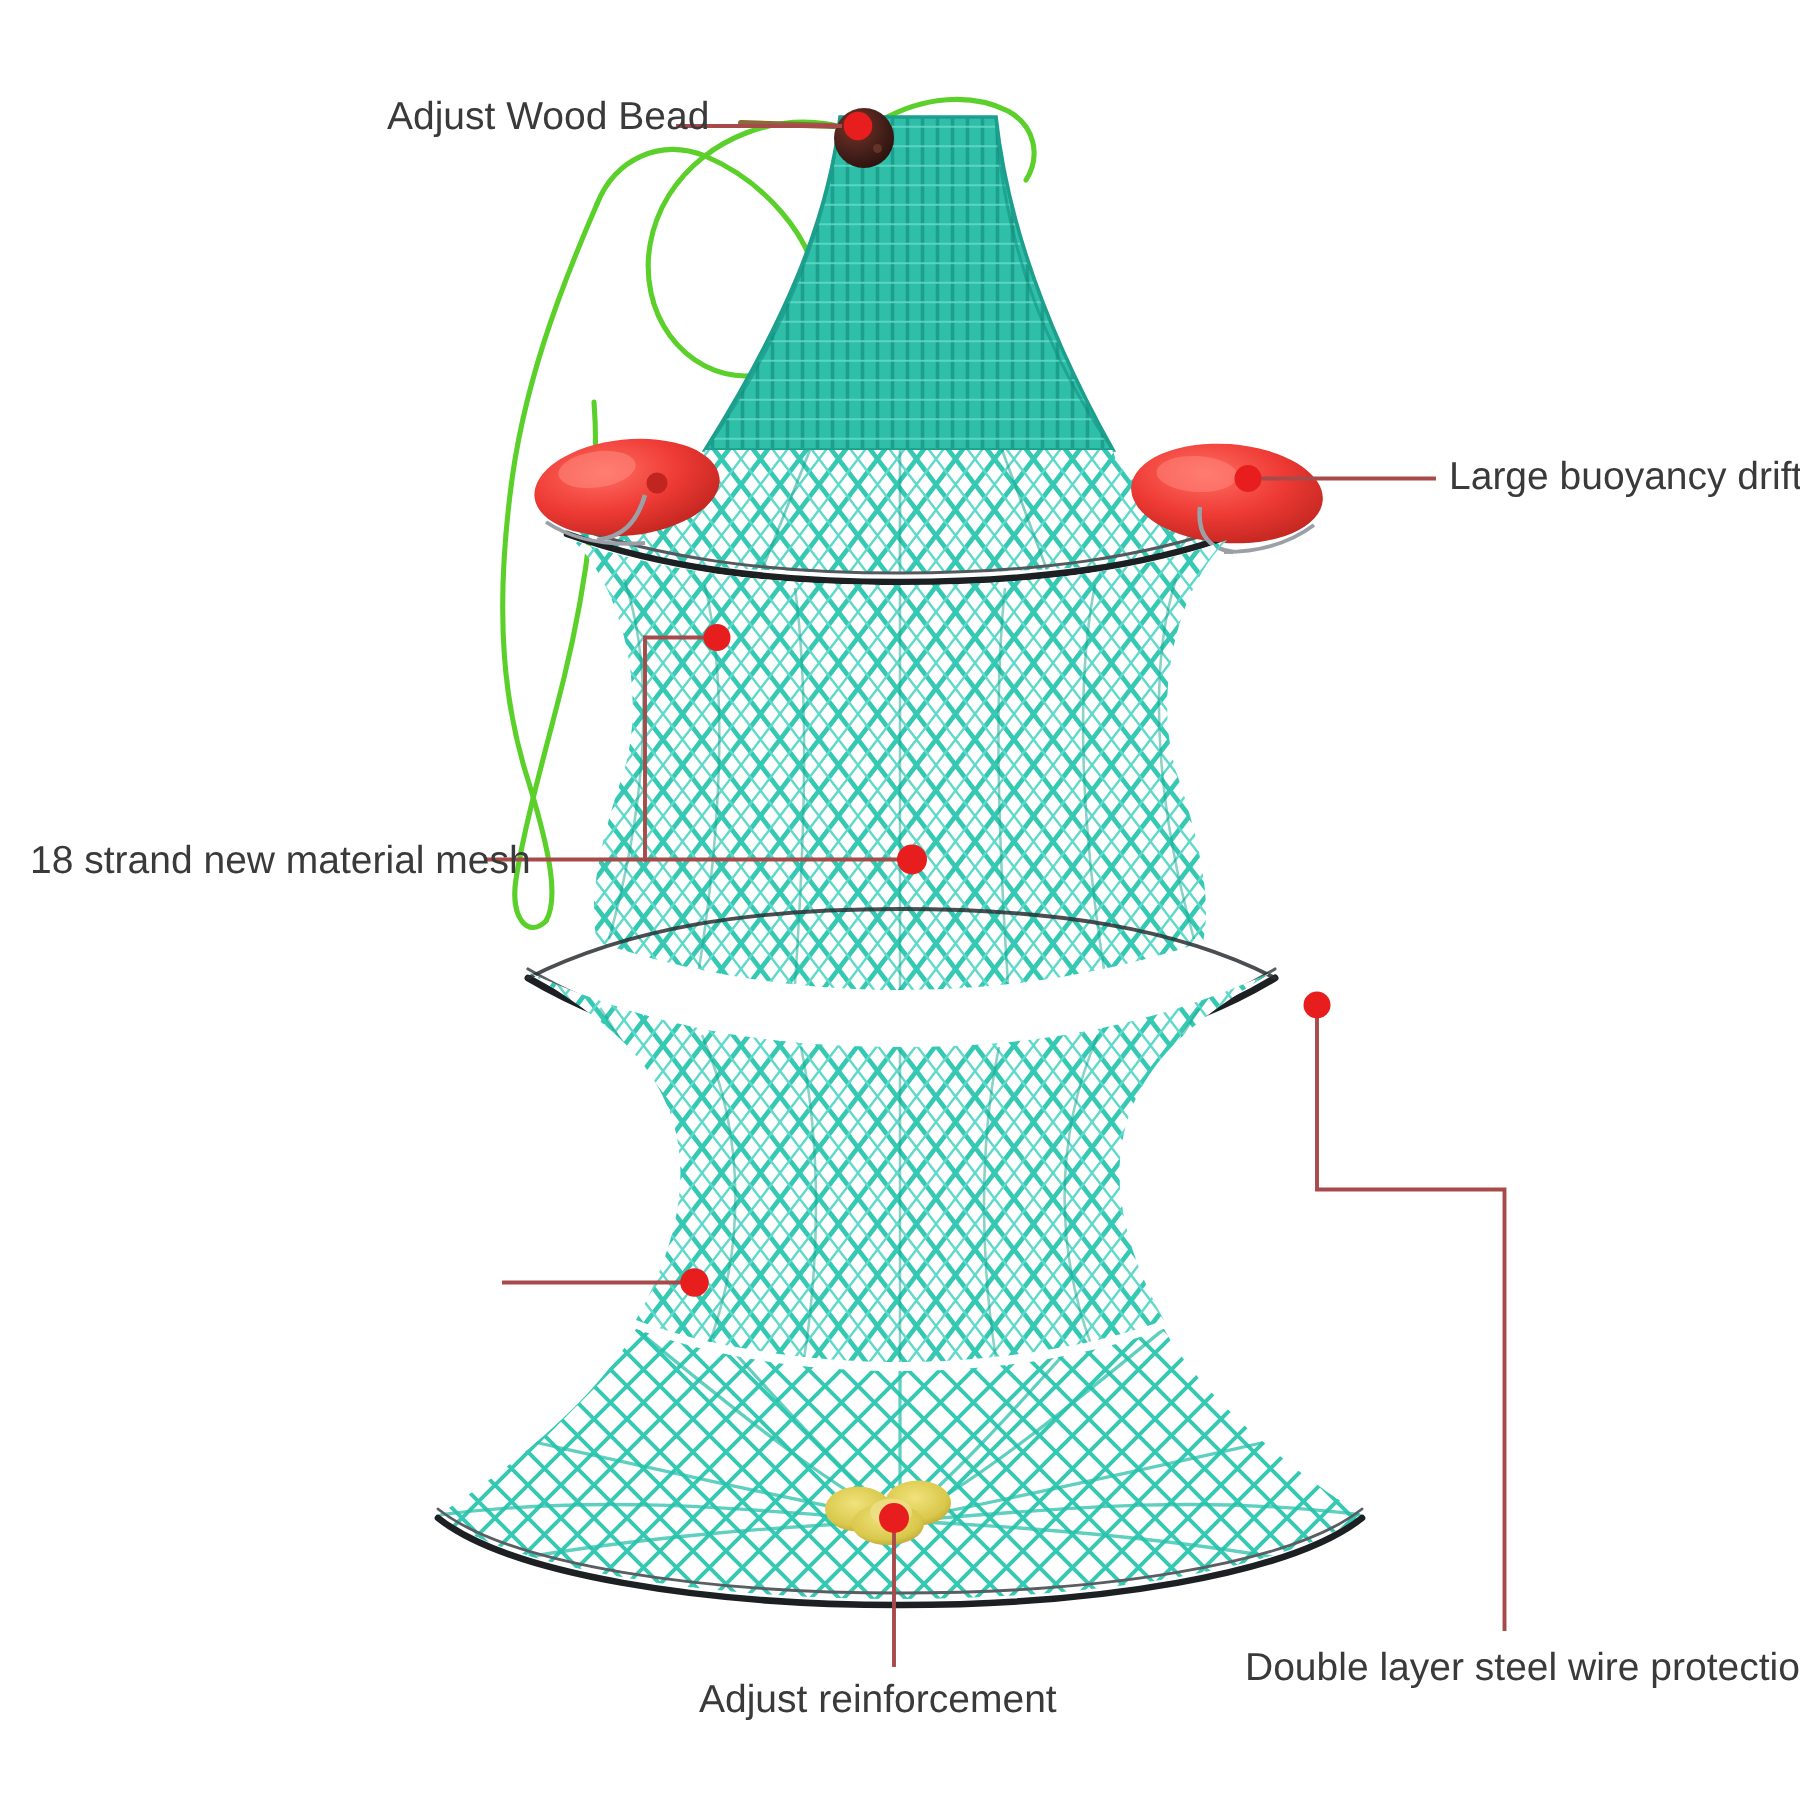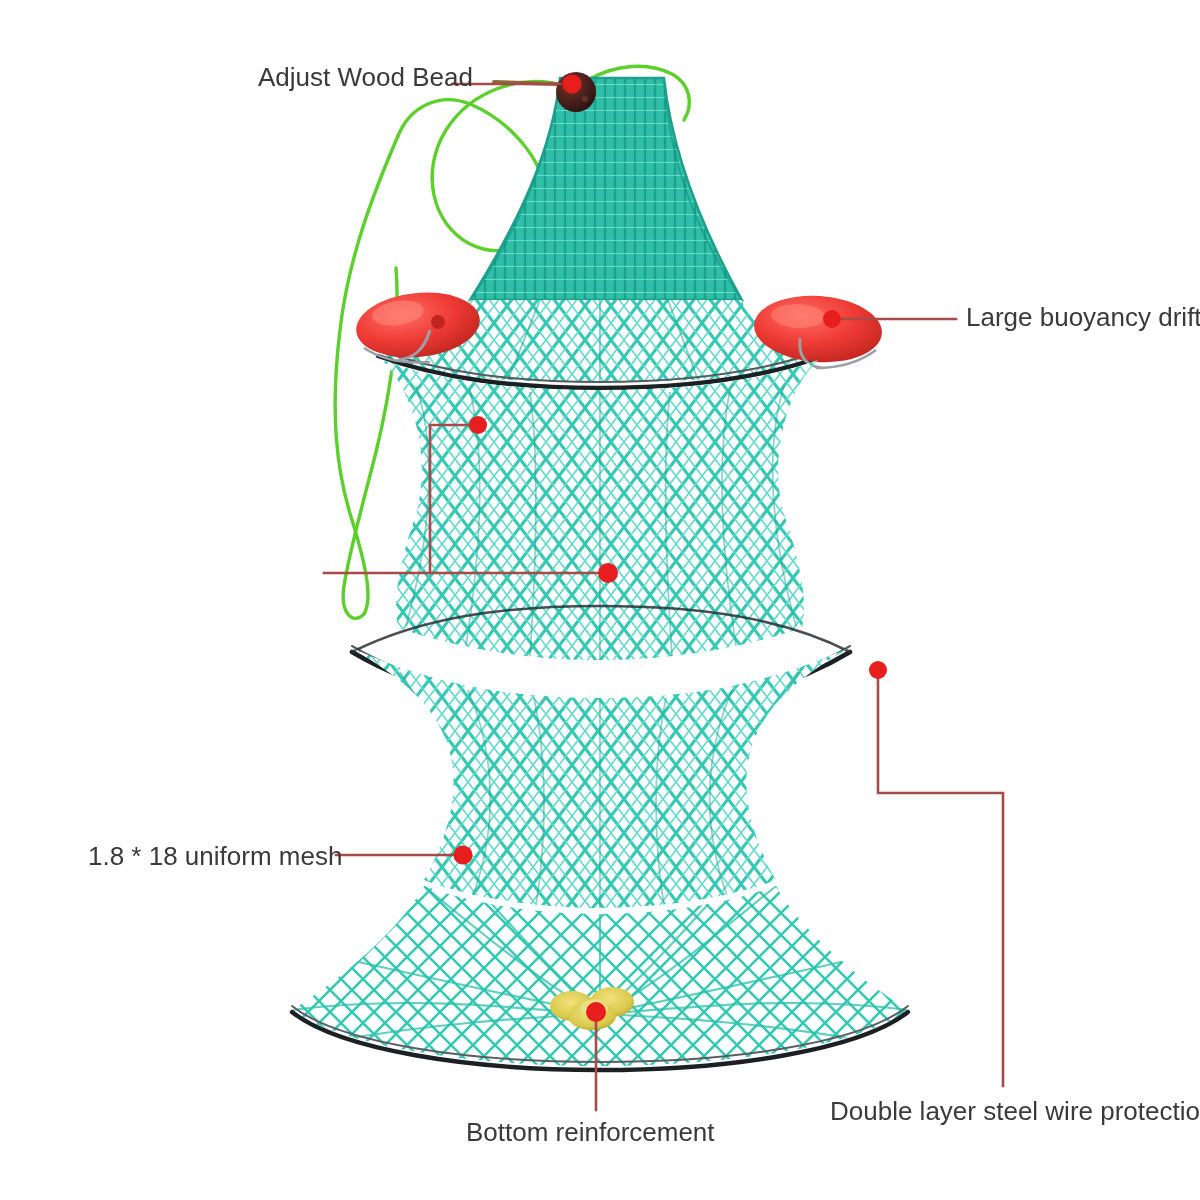--- a/index.html
+++ b/index.html
@@ -291,17 +291,17 @@
       <circle cx="608" cy="573" r="10" fill="#E81D1D"></circle>
       <circle cx="478" cy="425" r="9" fill="#E81D1D"></circle>
       <circle cx="463" cy="855" r="9.5" fill="#E81D1D"></circle>
       <circle cx="596" cy="1012" r="10" fill="#E81D1D"></circle>
       <circle cx="878" cy="670" r="9" fill="#E81D1D"></circle>
     </g>
   </svg>
 
   <div class="lbl" id="lbl-bead">Adjust Wood Bead</div>
   <div class="lbl" id="lbl-buoy">Large buoyancy drift</div>
-  <div class="lbl" id="lbl-uniform">1.8 * 18 uniform mesh</div>
-  <div class="lbl" id="lbl-bottom">Bottom reinforcement</div>
+  <div class="lbl" id="lbl-strand">18 strand new material mesh</div>
+  <div class="lbl" id="lbl-bottom">Adjust reinforcement</div>
   <div class="lbl" id="lbl-double">Double layer steel wire protection</div>
 
 </div>
 
 </body></html>

